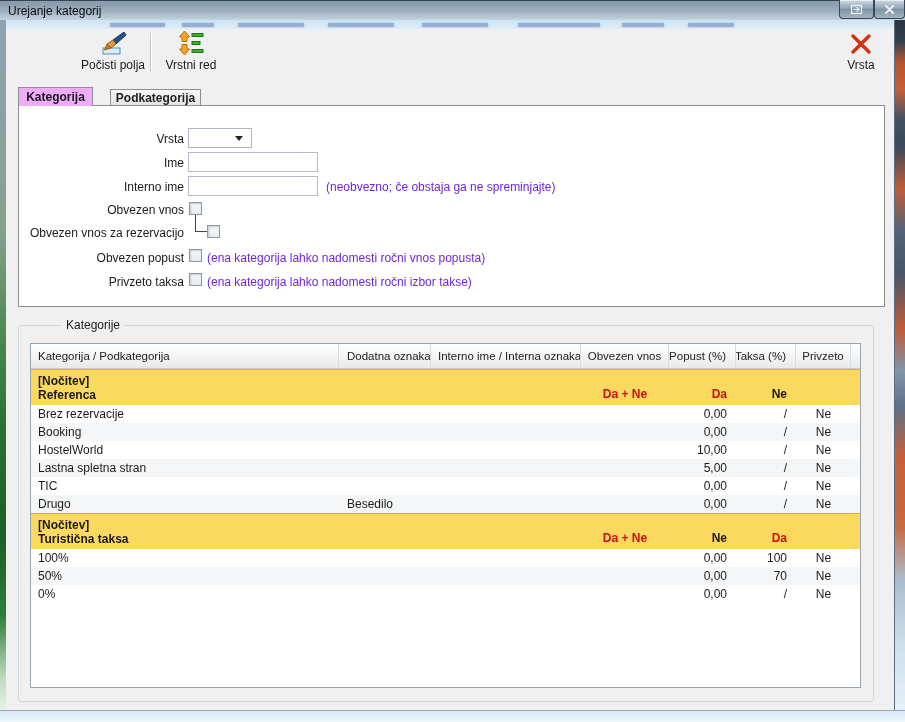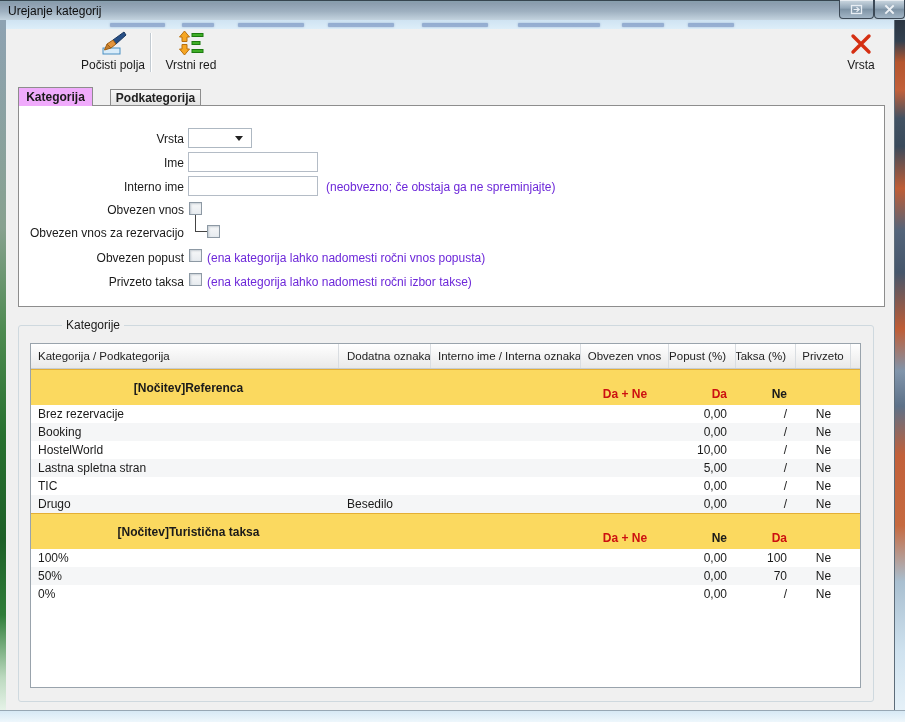--- a/index.html
+++ b/index.html
@@ -80,21 +80,21 @@
   .c2{width:92px;padding-left:8px;}
   .c3{width:150px;padding-left:7px;}
   .c4{width:88px;justify-content:center;padding:0;}
   .c5{width:67px;justify-content:flex-end;padding-right:9px;}
   .c6{width:60px;justify-content:flex-end;padding-right:9px;}
   .c7{width:55px;justify-content:center;}
   .cs{flex:1;}
   .hc{border-right:1px solid #d9dde1;font-size:11.5px;color:#222;}
   .hc.cs{border-right:none;}
   .grow{display:flex;height:36px;background:#fbd95f;border-top:1px solid #e4af35;box-sizing:border-box;}
-  .gname{flex-direction:row;align-items:center;justify-content:center;font-weight:bold;line-height:14px;}
+  .gname{flex-direction:column;align-items:flex-start;justify-content:center;font-weight:bold;line-height:14px;}
   .gv{align-items:flex-end;padding-bottom:4px;font-weight:bold;}
   .red{color:#cc1111;}
   .drow{display:flex;height:18px;background:#fff;}
   .drow.alt{background:#f5f6f7;}
 
   svg{display:block;}
 </style>
 </head>
 <body>
 

